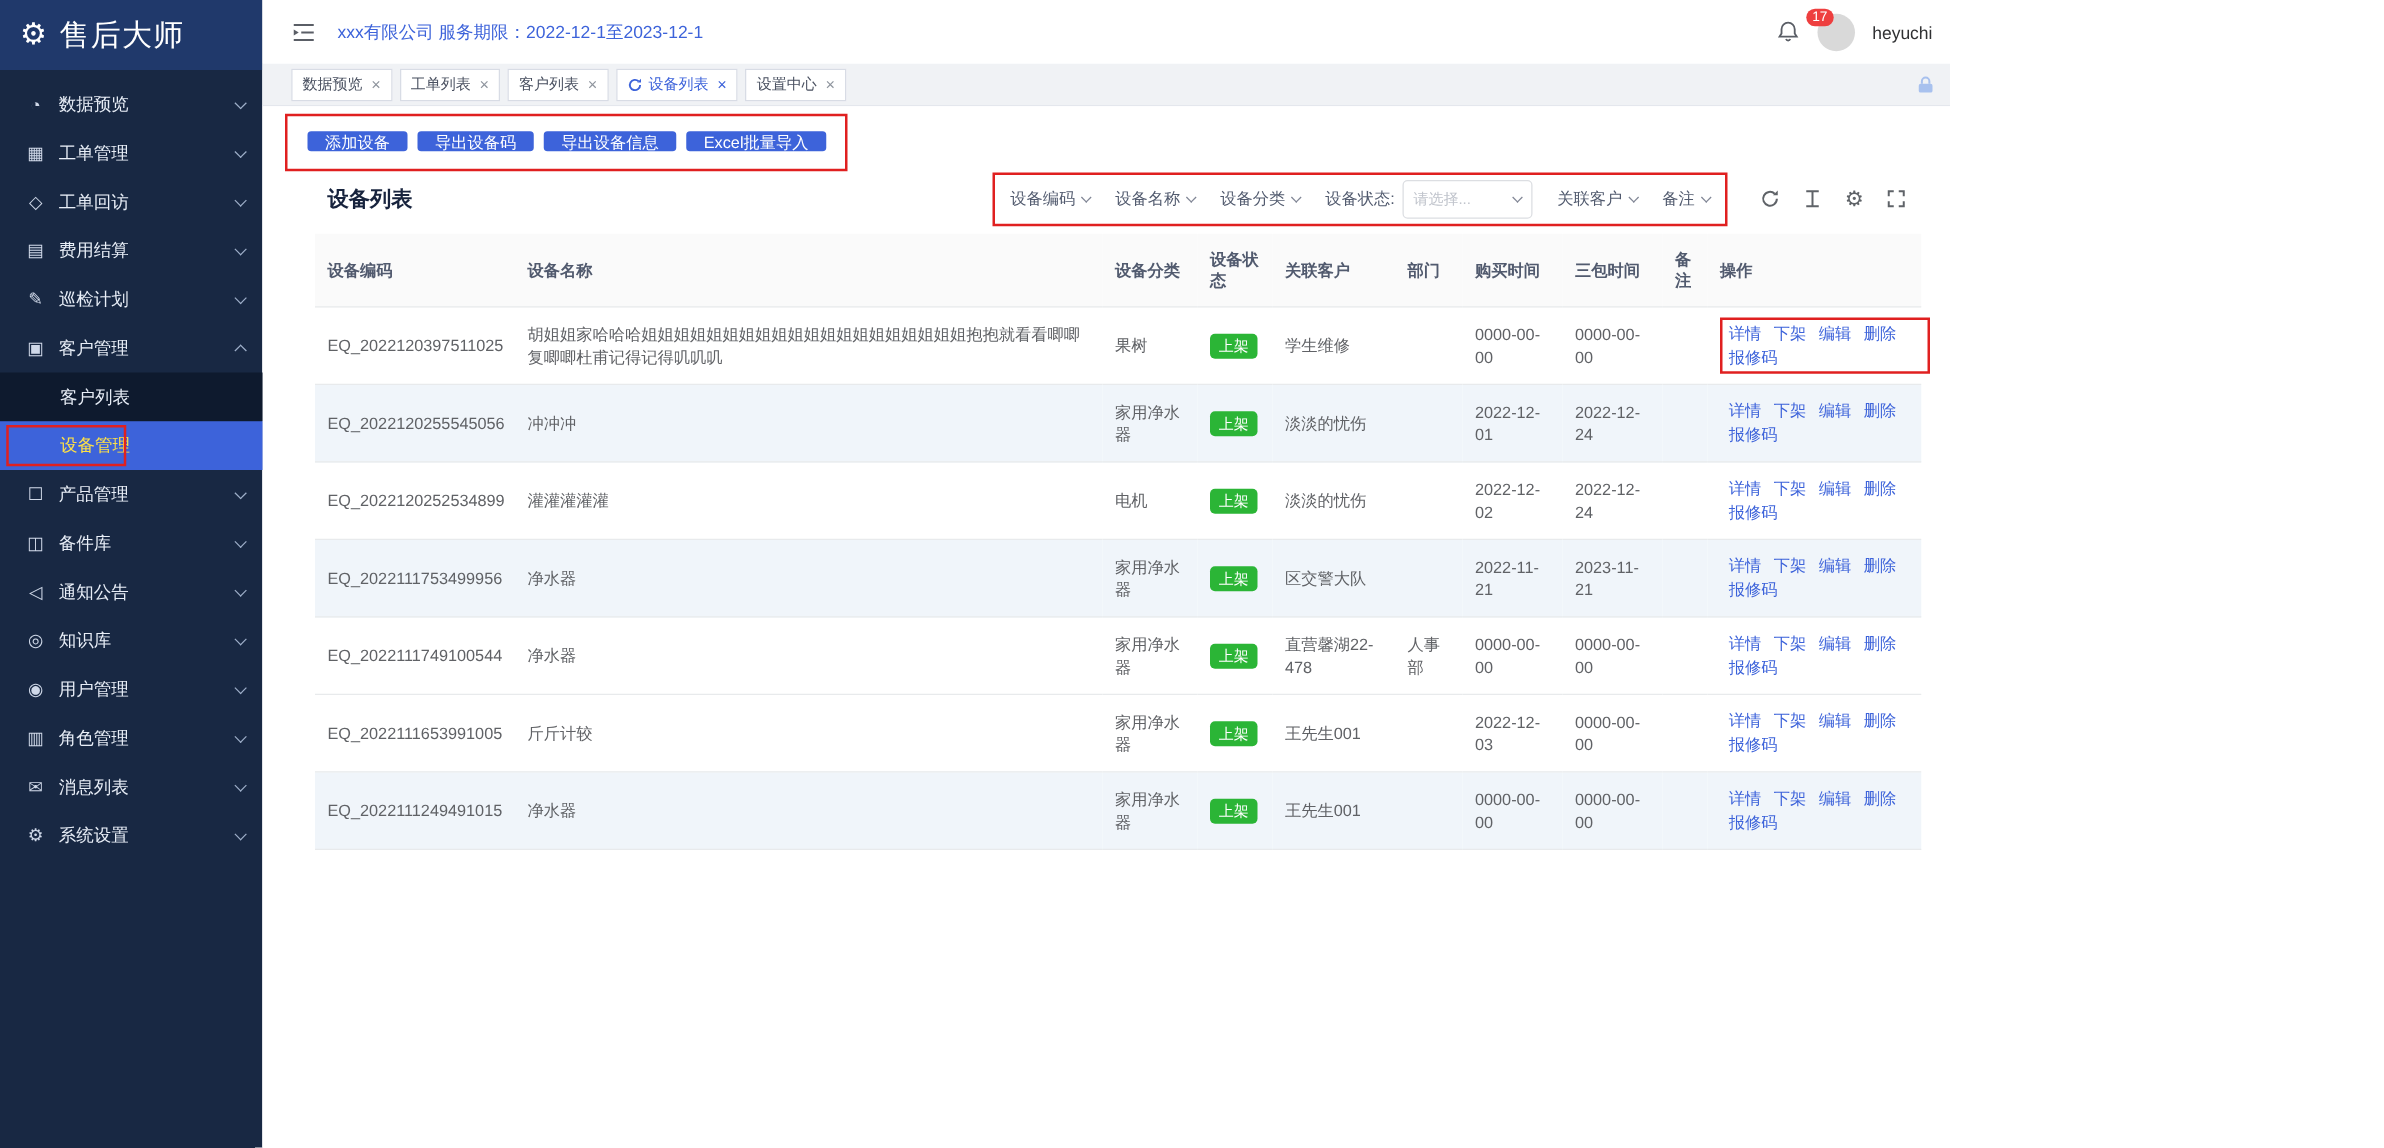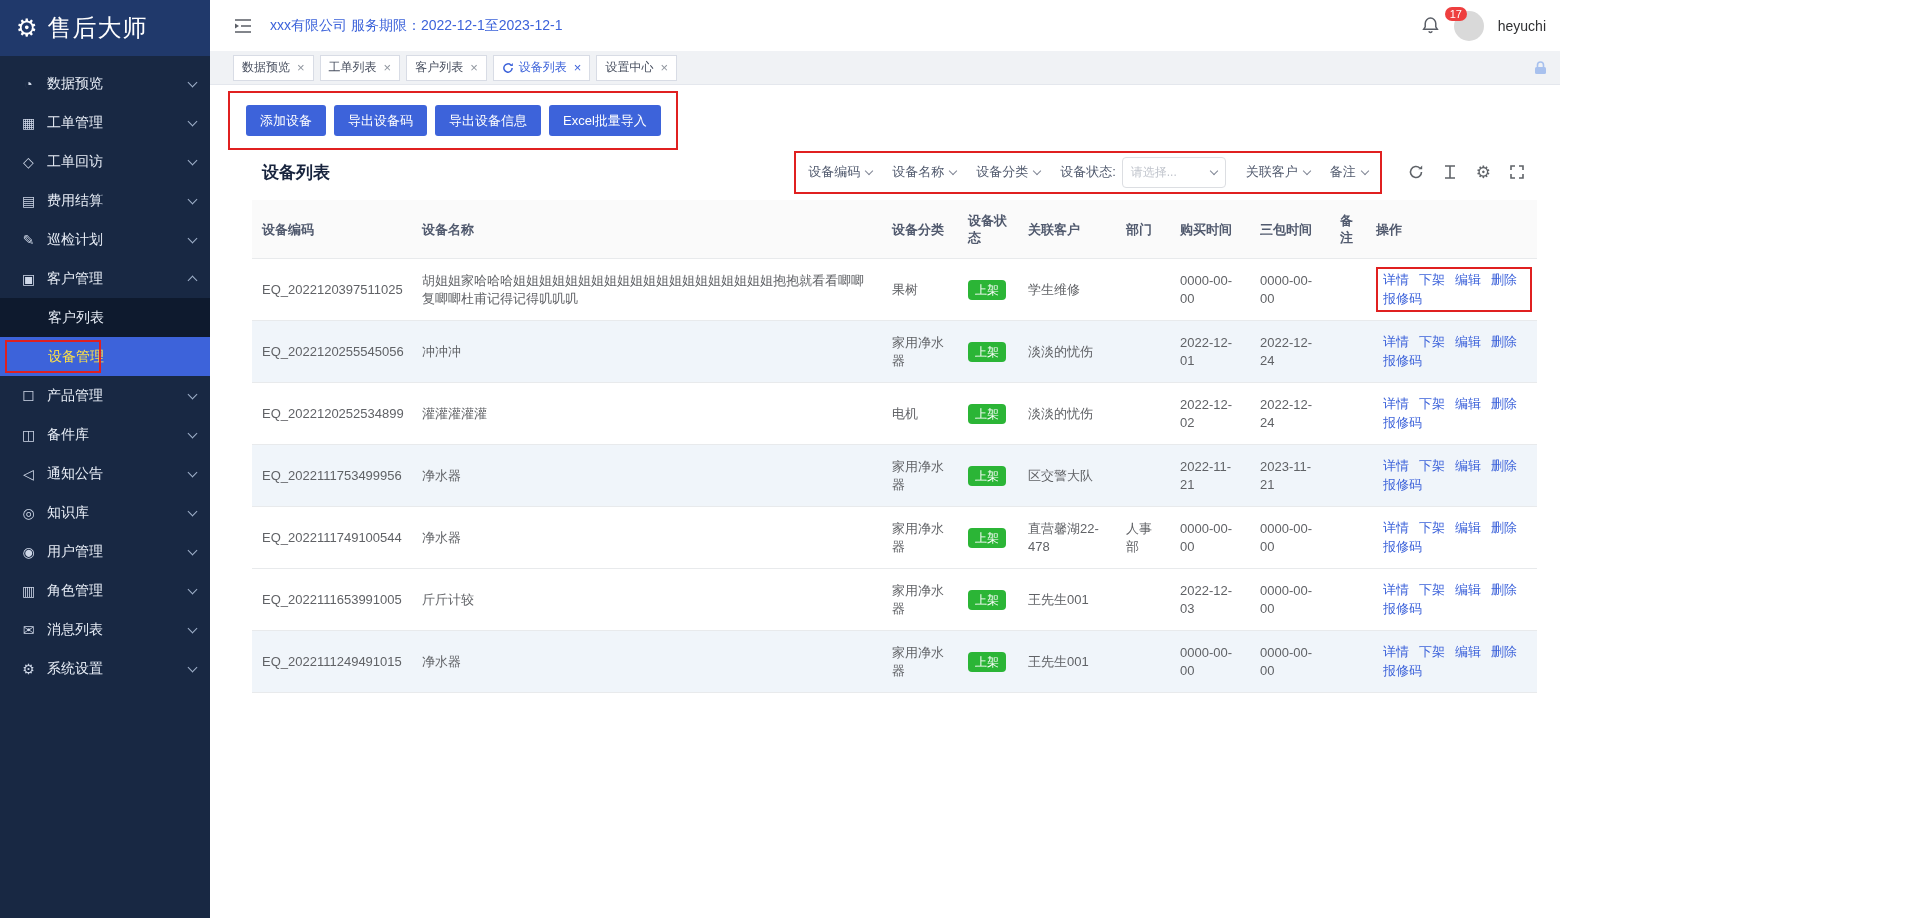--- a/index.html
+++ b/index.html
@@ -48,21 +48,21 @@
     padding:0 8px; font-size:12px; color:#495060; gap:5px; cursor:pointer; white-space:nowrap; }
   .tab.active { color:#3d63da; }
   .tab-refresh { display:flex; align-items:center; }
   .tab-close { font-size:13px; color:#8f959e; margin-left:2px; }
   .tab.active .tab-close { color:#3d63da; }
   .tab-lock { margin-left:auto; display:flex; align-items:center; cursor:pointer; }
 
   .content { flex:1; padding-top:6px; background:#fff; }
 
   .toolbar-box { display:inline-block; border:2px solid #e02020; margin-left:18px; padding:12px 15px 12px 16px; }
-  .btn { height:31px; background:#3d63da; color:#fff; border:none; border-radius:3px; padding:0 14px;
+  .btn { height:16px; background:#3d63da; color:#fff; border:none; border-radius:3px; padding:0 14px;
     font-size:13px; margin-right:8px; cursor:pointer; font-family:inherit; }
   .btn:last-child { margin-right:0; }
 
   .panel { margin:0 23px 0 42px; }
   .panel-head { display:flex; align-items:center; height:40px; margin-top:2px; }
   .panel-title { font-size:17px; font-weight:700; color:#17233d; padding-left:10px; }
   .panel-head-right { margin-left:auto; display:flex; align-items:center; gap:26px; }
   .filters-box { border:2px solid #e02020; display:flex; align-items:center; gap:20px; padding:4px 12px; background:#fff; }
   .filter { display:flex; align-items:center; gap:6px; font-size:13px; color:#515a6e; cursor:pointer; white-space:nowrap; }
   .fchev { width:6px; height:6px; border-right:1.2px solid #808695; border-bottom:1.2px solid #808695;
@@ -74,21 +74,21 @@
   .tool.gear-char { font-size:17px; color:#5f6368; line-height:1; }
 
   table.device-table { width:100%; border-collapse:collapse; table-layout:fixed; margin-top:8px; }
   .device-table th { background:#fafafa; font-weight:700; color:#515a6e; font-size:13px; text-align:left;
     padding:12px 8px 12px 10px; border-bottom:1px solid #e8eaec; vertical-align:middle; line-height:17px; }
   .device-table td { font-size:13px; color:#606266; padding:8px 8px 8px 10px; border-bottom:1px solid #e8eaec;
     vertical-align:middle; height:61px; line-height:18px; word-wrap:break-word; }
   .device-table tr.striped td { background:#f0f5fa; }
   .badge { display:inline-block; background:#2bb536; color:#fff; font-size:12px; line-height:14px;
     padding:3px 7px; border-radius:4px; }
-  .ops { display:inline-flex; flex-wrap:wrap; column-gap:10px; row-gap:1px; width:156px;
+  .ops { display:inline-flex; flex-wrap:wrap; column-gap:10px; row-gap:1px; width:168px;
     padding:2px 5px; border:2px solid transparent; }
   .ops.annotated { border-color:#e02020; }
   .ops a { color:#3d63da; text-decoration:none; font-size:13px; cursor:pointer; white-space:nowrap; }
 </style>
 </head>
 <body>
 
 <div class="app">
 
   <aside class="sidebar">

